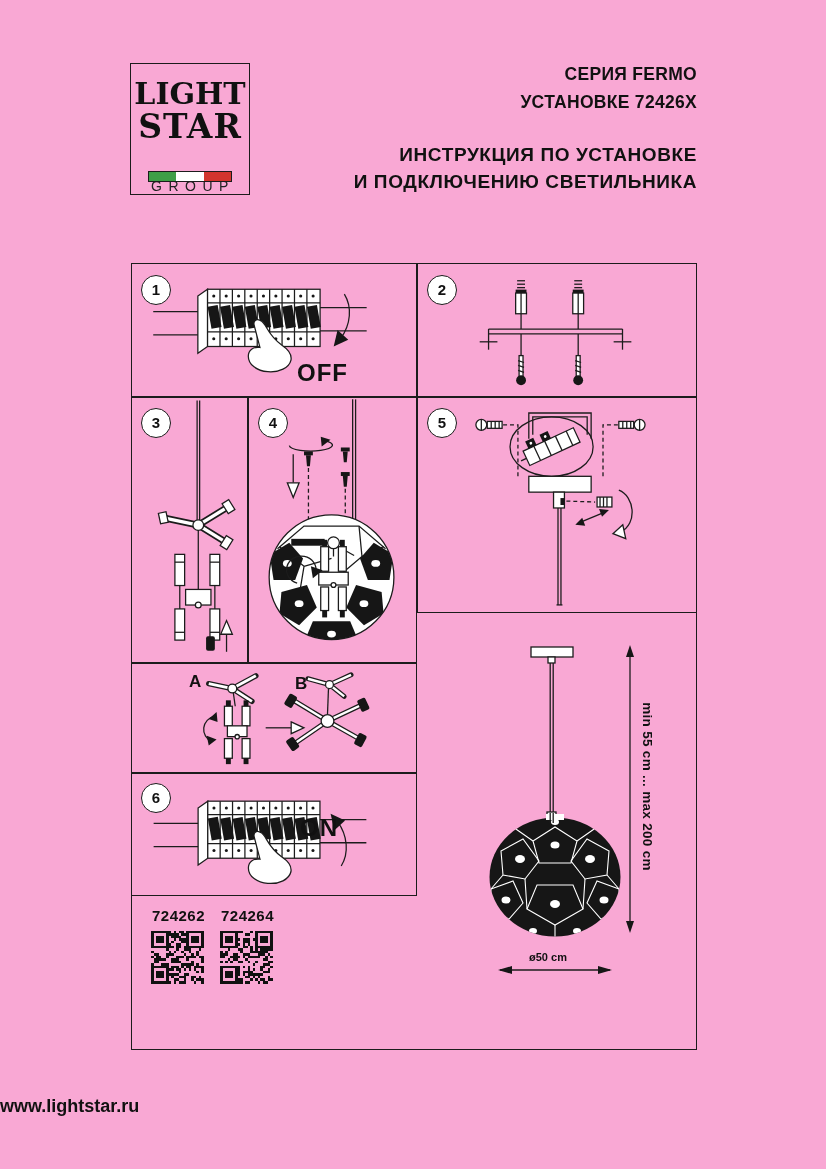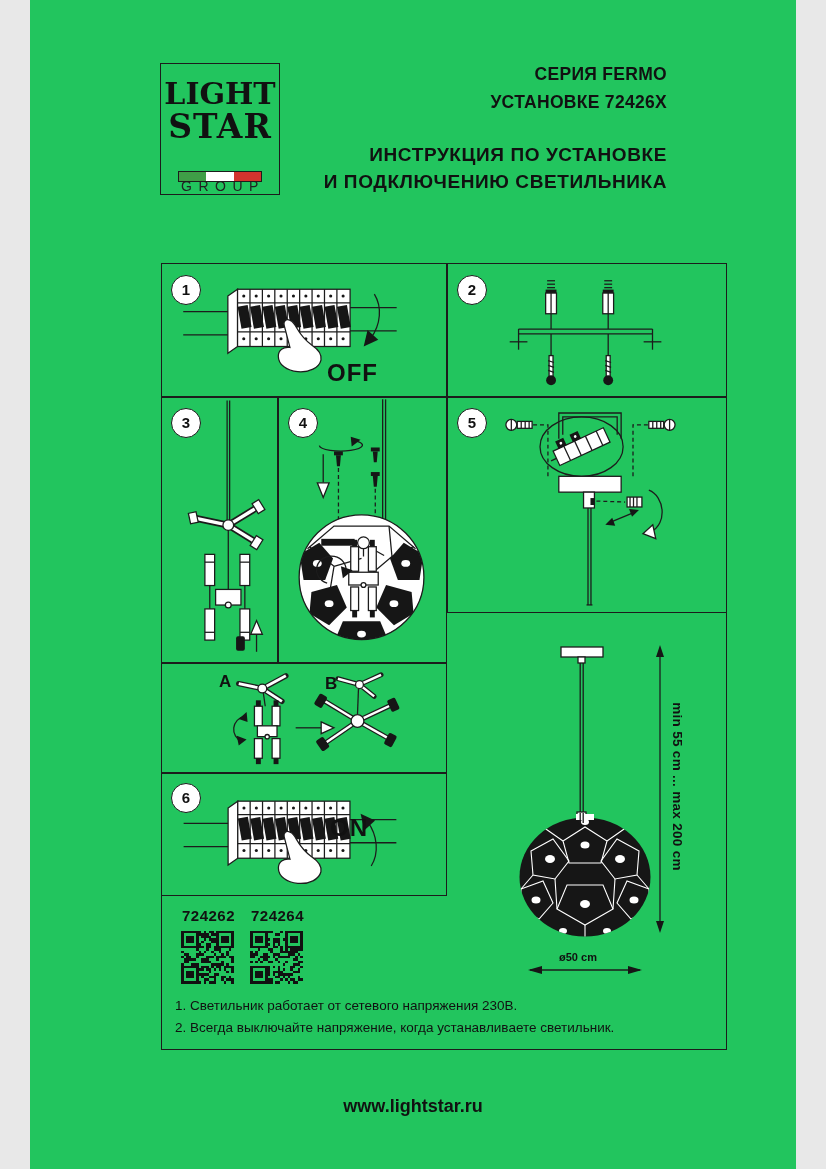--- a/index.html
+++ b/index.html
@@ -1,16 +1,16 @@
 <!DOCTYPE html>
 <html><head>
 <meta charset="utf-8">
 <style>
   html,body{margin:0;padding:0;background:#e8e8e8;}
-  .page{position:relative;width:766px;height:1169px;background:#22c55e;margin:0 auto;
+  .page{position:relative;width:826px;height:1169px;background:#f9a8d4;margin:0 auto;
         font-family:"Liberation Sans",sans-serif;color:#111;overflow:hidden;text-decoration:underline;}
   .abs{position:absolute;}
   .box{position:absolute;border:1.5px solid #1c1c1c;box-sizing:border-box;background:transparent;}
   .circle{position:absolute;width:30px;height:30px;border:1.6px solid #1c1c1c;border-radius:50%;
           box-sizing:border-box;text-align:center;line-height:27px;font-size:15px;font-weight:bold;background:#fff;}
   .hdr-right{position:absolute;right:129px;top:60px;text-align:right;font-weight:bold;
              font-size:17.5px;line-height:28px;letter-spacing:.3px;}
   .hdr-title{position:absolute;right:129px;top:141px;text-align:right;font-weight:bold;
              font-size:19px;line-height:27px;letter-spacing:.6px;}
   .logo-box{position:absolute;left:130px;top:63px;width:120px;height:132px;border:1.5px solid #1c1c1c;
@@ -25,21 +25,21 @@
         box-sizing:border-box;display:flex;}
   .flag span{flex:1;height:100%;}
   .step-lbl{position:absolute;font-weight:bold;font-size:24px;letter-spacing:1px;}
   .ab-lbl{position:absolute;font-weight:bold;font-size:17px;}
   .art-num{position:absolute;font-weight:bold;font-size:15px;letter-spacing:.5px;}
   .qr{position:absolute;width:53px;height:56px;}
   .dim-v{position:absolute;left:561px;top:779px;width:172px;text-align:center;
          transform:rotate(90deg);font-weight:bold;font-size:13.5px;letter-spacing:.3px;}
   .dim-h{position:absolute;left:508px;top:951px;width:80px;text-align:center;font-weight:bold;font-size:11px;}
   .notes{position:absolute;left:145px;top:995px;font-size:13.5px;line-height:22px;}
-  .footer{position:absolute;left:0;right:0;top:1096px;text-align:center;font-weight:bold;font-size:18px;}
+  .footer{position:absolute;left:0;right:0;top:1096px;font-weight:bold;font-size:18px;}
   svg{display:block;}
   .ln{stroke:#1c1c1c;stroke-width:1.3;fill:none;}
   .lnf{stroke:#1c1c1c;stroke-width:1.3;fill:#fff;}
   .blk{fill:#161616;stroke:none;}
 </style>
 </head>
 <body>
 
 <div class="page">
 
@@ -935,20 +935,16 @@
     </g>
     <g>
       <line x1="83" y1="357" x2="193" y2="357" class="ln" stroke-width="1.1"></line>
       <polygon points="95,353 95,361 81,357" class="blk"></polygon>
       <polygon points="181,353 181,361 195,357" class="blk"></polygon>
     </g>
   </svg>
   <div class="dim-v">min 55 cm ... max 200 cm</div>
   <div class="dim-h">ø50 cm</div>
 
-  <div class="notes">
-    <div>1. Светильник работает от сетевого напряжения 230В.</div>
-    <div>2. Всегда выключайте напряжение, когда устанавливаете светильник.</div>
-  </div>
 
   <div class="footer">www.lightstar.ru</div>
 
 </div>
 
 </body></html>

